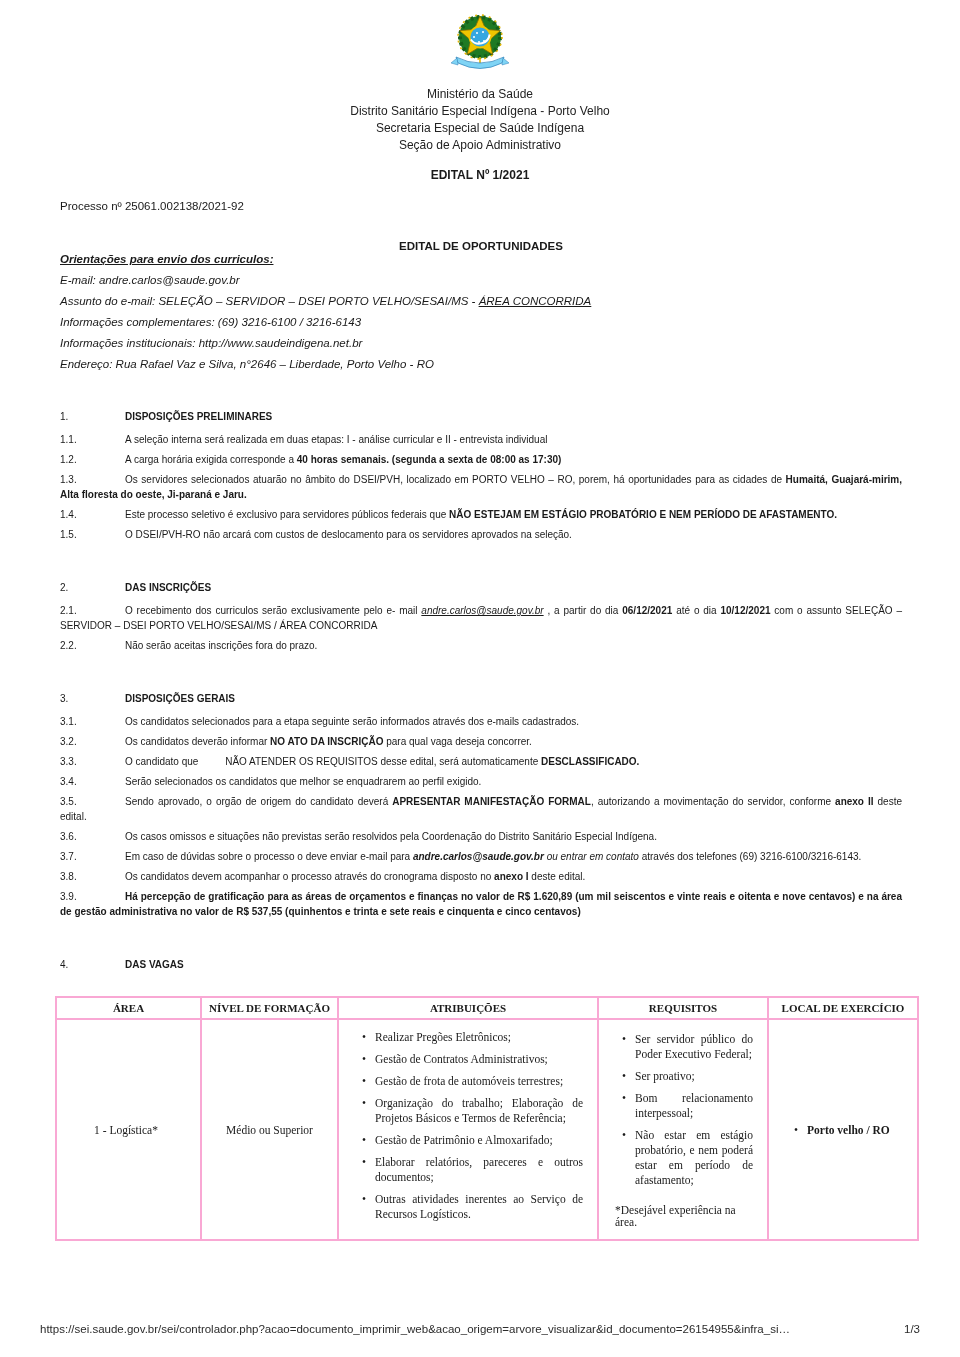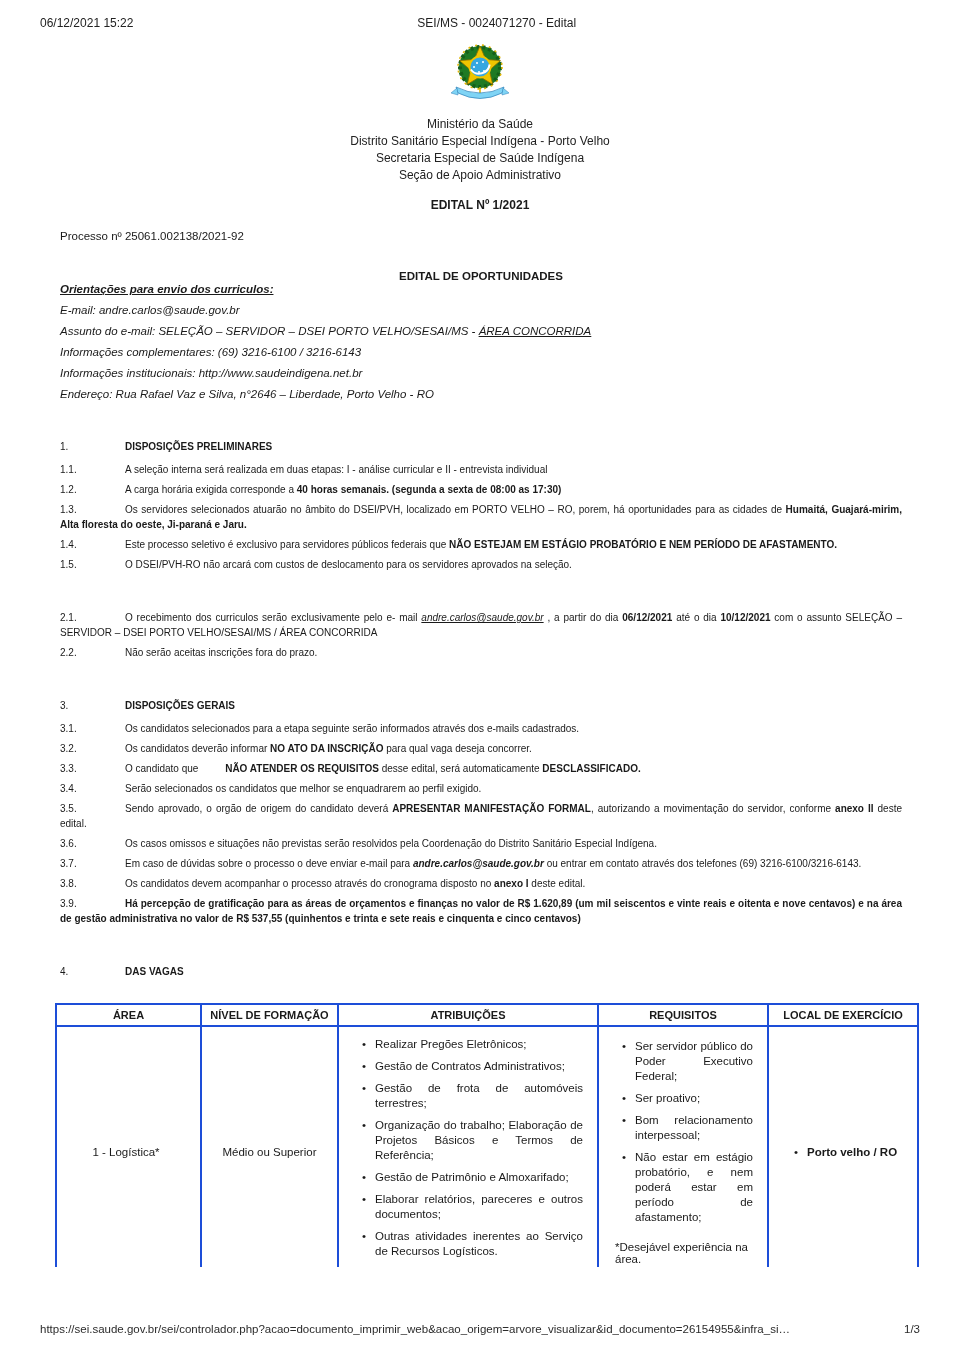--- a/index.html
+++ b/index.html
@@ -27,21 +27,21 @@
 
   .sections { margin-top:0; }
   .section { margin-top:38px; }
   p.row { margin:0 0 5px 0; line-height:15px; font-size:10px; text-align:justify; }
   p.sec-head { margin-bottom:8px; }
   span.num { display:inline-block; width:65px; }
   .sec-title { font-weight:bold; }
 
   .table-wrap { height:264px; overflow:hidden; margin:24px 0 0 -5px; width:866px; }
   table.vagas { border-collapse:collapse; width:862px; table-layout:fixed; }
-  table.vagas th, table.vagas td { border:2px solid #1d4ed8; }
+  table.vagas th, table.vagas td { border:2px solid #f9a8d4;font-family:Liberation Serif, serif; }
   table.vagas th { font-size:11px; font-weight:bold; height:22px; padding:2px; text-align:center; }
   table.vagas td { font-size:11.5px; vertical-align:middle; padding:0; }
   .area-txt { padding:0 10px 0 5px; text-align:center; }
   .nivel-txt { text-align:center; }
   .blist { padding:10px 14px; }
   .bullet { display:flex; margin-bottom:7px; text-align:justify; line-height:15px; }
   .bullet .dot { flex:0 0 22px; text-align:center; }
   .bullet .btxt { flex:1; }
   .req-note { margin-top:16px; padding-left:2px; text-align:left; }
   .local-bullet { display:flex; padding-left:16px; font-weight:bold; }
@@ -51,24 +51,20 @@
             justify-content:space-between; font-size:11.5px; color:#2b2b2b; }
   .footer .url { overflow:hidden; white-space:nowrap; }
   .footer .pg { padding-left:20px; white-space:nowrap; }
   a.doclink { color:#1a1a1a; }
 </style>
 </head>
 <body>
 
 <div class="page">
 
-  <div class="top-header">
-    <span class="dt">06/12/2021 15:22</span>
-    <span class="ref">SEI/MS - 0024071270 - Edital</span>
-  </div>
 
   <div class="coat">
     <svg width="64" height="62" viewBox="0 0 64 62">
       <circle cx="32" cy="25" r="21" fill="#1f7a24"></circle>
       <circle cx="32" cy="25" r="20" fill="none" stroke="#15601a" stroke-width="4" stroke-dasharray="3 3"></circle>
       <circle cx="32" cy="25" r="22" fill="none" stroke="#e3b505" stroke-width="1.6" stroke-dasharray="2 5"></circle>
       <path d="M32 4 L37.8 17.5 L52.5 18.6 L41.3 28.2 L44.8 42.5 L32 34.8 L19.2 42.5 L22.7 28.2 L11.5 18.6 L26.2 17.5 Z" fill="#efc500" stroke="#8a6d00" stroke-width="0.8"></path>
       <circle cx="32" cy="25" r="10.5" fill="#35a7e0" stroke="#efc500" stroke-width="1.8"></circle>
       <path d="M22.8 27.5 A 10.5 10.5 0 0 0 41.6 22.5" stroke="#ffffff" stroke-width="2" fill="none"></path>
       <circle cx="29" cy="21" r="1" fill="#fff"></circle>
@@ -106,32 +102,33 @@
     <div class="sections" id="sections">
         <div class="section">
           <p class="row sec-head"><span class="num">1.</span><span class="sec-title">DISPOSIÇÕES PRELIMINARES</span></p>
           <p class="row"><span class="num">1.1.</span><span>A seleção interna será realizada em duas etapas: I - análise curricular e II -  entrevista individual</span></p>
           <p class="row"><span class="num">1.2.</span><span>A carga horária exigida corresponde a </span><span style="font-weight: bold;">40 horas semanais. (segunda a sexta de 08:00 as 17:30)</span></p>
           <p class="row"><span class="num">1.3.</span><span>Os servidores selecionados atuarão no âmbito do DSEI/PVH, localizado em PORTO VELHO – RO, porem, há oportunidades para as cidades de </span><span style="font-weight: bold;">Humaitá, Guajará-mirim, Alta floresta do oeste, Ji-paraná e Jaru.</span></p>
           <p class="row"><span class="num">1.4.</span><span>Este processo seletivo é exclusivo para servidores públicos  federais que </span><span style="font-weight: bold;">NÃO ESTEJAM EM ESTÁGIO PROBATÓRIO E NEM PERÍODO DE AFASTAMENTO.</span></p>
           <p class="row"><span class="num">1.5.</span><span>O DSEI/PVH-RO não arcará com custos de deslocamento para os servidores aprovados na seleção.</span></p>
         </div>
         <div class="section">
+          <p class="row sec-head"><span class="num">2.</span><span class="sec-title">DAS INSCRIÇÕES</span></p>
           <p class="row"><span class="num">2.1.</span><span>O  recebimento  dos  curriculos  serão  exclusivamente  pelo   e- mail </span><a class="doclink" href="#" style="font-style: italic; text-decoration: underline;">andre.carlos@saude.gov.br</a><span> , a partir do dia </span><span style="font-weight: bold;">06/12/2021</span><span> até o dia </span><span style="font-weight: bold;">10/12/2021</span><span> com o assunto SELEÇÃO – SERVIDOR – DSEI PORTO VELHO/SESAI/MS / ÁREA CONCORRIDA</span></p>
           <p class="row"><span class="num">2.2.</span><span>Não serão aceitas inscrições fora do prazo.</span></p>
         </div>
         <div class="section">
           <p class="row sec-head"><span class="num">3.</span><span class="sec-title">DISPOSIÇÕES GERAIS</span></p>
           <p class="row"><span class="num">3.1.</span><span>Os candidatos selecionados para a etapa seguinte serão informados através dos e-mails cadastrados.</span></p>
           <p class="row"><span class="num">3.2.</span><span>Os candidatos deverão informar </span><span style="font-weight: bold;">NO ATO DA INSCRIÇÃO</span><span> para qual vaga deseja concorrer.</span></p>
-          <p class="row"><span class="num">3.3.</span><span>O candidato que </span><span style="font-weight: bold; padding-left: 24px;">NÃO ATENDER OS REQUISITOS</span><span> desse edital, será automaticamente </span><span style="font-weight: bold;">DESCLASSIFICADO.</span></p>
+          <p class="row"><span class="num">3.3.</span><span>O candidato que </span><span style="font-weight: normal; padding-left: 24px;">NÃO ATENDER OS REQUISITOS</span><span> desse edital, será automaticamente </span><span style="font-weight: bold;">DESCLASSIFICADO.</span></p>
           <p class="row"><span class="num">3.4.</span><span>Serão selecionados os candidatos que melhor se enquadrarem  ao  perfil exigido.</span></p>
           <p class="row"><span class="num">3.5.</span><span>Sendo aprovado, o orgão de origem do candidato deverá </span><span style="font-weight: bold;">APRESENTAR MANIFESTAÇÃO FORMAL</span><span>, autorizando a movimentação do servidor, conforme </span><span style="font-weight: bold;">anexo II</span><span> deste edital.</span></p>
           <p class="row"><span class="num">3.6.</span><span>Os casos omissos e situações não previstas serão resolvidos pela Coordenação do Distrito Sanitário Especial Indígena.</span></p>
-          <p class="row"><span class="num">3.7.</span><span>Em caso de dúvidas sobre o processo o deve enviar e-mail para </span><span style="font-weight: bold; font-style: italic;">andre.carlos@saude.gov.br</span><span> </span><span style=" margin-top: 12px;">ou entrar em contato</span><span> através dos telefones (69) 3216-6100/3216-6143.</span></p>
+          <p class="row"><span class="num">3.7.</span><span>Em caso de dúvidas sobre o processo o deve enviar e-mail para </span><span style="font-weight: bold; font-style: italic;">andre.carlos@saude.gov.br</span><span> </span><span style="font-style: italic; margin-top: 12px;">ou entrar em contato</span><span> através dos telefones (69) 3216-6100/3216-6143.</span></p>
           <p class="row"><span class="num">3.8.</span><span>Os candidatos devem acompanhar o processo através do cronograma disposto no </span><span style="font-weight: bold;">anexo I</span><span> deste edital.</span></p>
           <p class="row"><span class="num">3.9.</span><span style="font-weight: bold;">Há percepção de gratificação para as áreas de orçamentos e finanças no valor de R$ 1.620,89 (um mil seiscentos e vinte reais e oitenta e nove centavos)  e na área de gestão administrativa no valor de R$ 537,55 (quinhentos e trinta e sete reais e cinquenta e cinco centavos)</span></p>
         </div>
         <div class="section">
           <p class="row sec-head"><span class="num">4.</span><span class="sec-title">DAS VAGAS</span></p>
         </div>
       </div>
 
     <div class="table-wrap">
       <table class="vagas">

